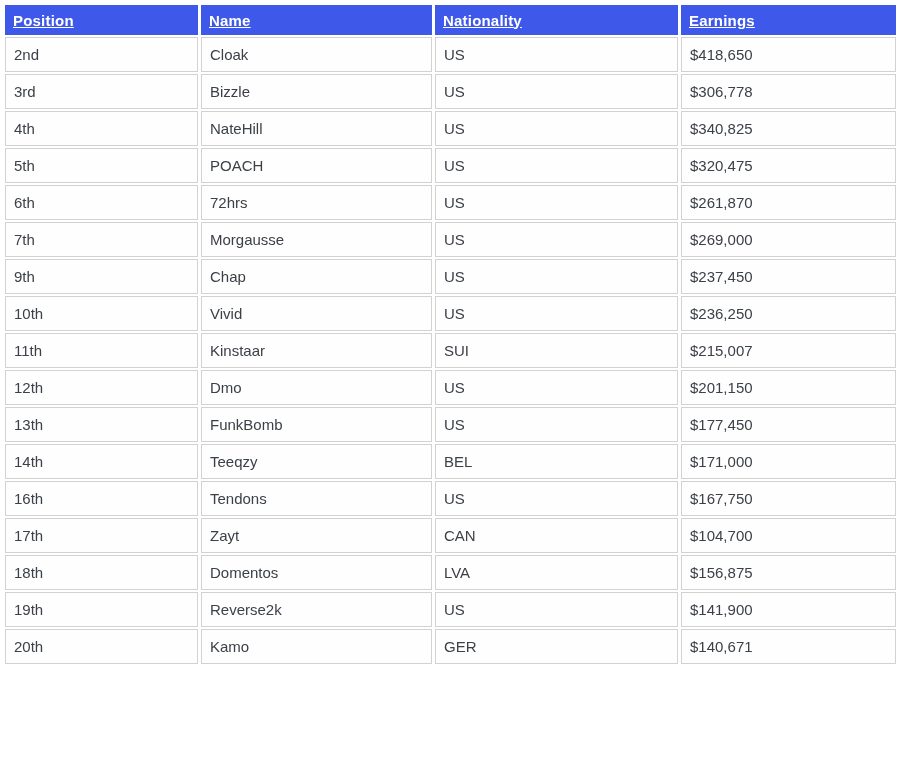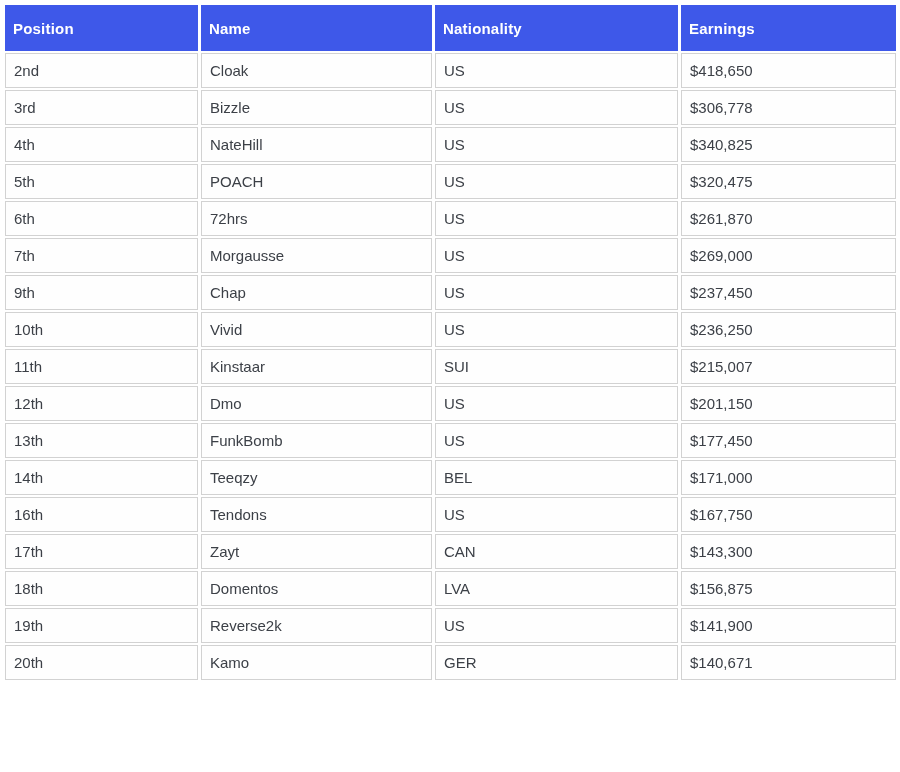--- a/index.html
+++ b/index.html
@@ -20,26 +20,27 @@
   table.earnings-table td {
     box-sizing: border-box;
     overflow: hidden;
     white-space: nowrap;
     text-align: left;
     vertical-align: middle;
     padding: 0 6px 0 8px;
     font-size: 15px;
   }
   table.earnings-table th {
-    height: 46px;
+    height: 30px;
     background: #3e58e9;
     color: #ffffff;
     font-weight: 700;
     letter-spacing: 0.2px;
     border: none;
+    text-decoration: underline;
   }
   table.earnings-table td {
     height: 35px;
     background: #fefefe;
     color: #3c4047;
     font-weight: 400;
     border: 1px solid #d2d2d2;
   }
   col.col-position    { width: 193px; }
   col.col-name        { width: 231px; }
@@ -156,21 +157,21 @@
     <td>16th</td>
     <td>Tendons</td>
     <td>US</td>
     <td>$167,750</td>
   </tr>
 
   <tr>
     <td>17th</td>
     <td>Zayt</td>
     <td>CAN</td>
-    <td>$143,300</td>
+    <td>$104,700</td>
   </tr>
 
   <tr>
     <td>18th</td>
     <td>Domentos</td>
     <td>LVA</td>
     <td>$156,875</td>
   </tr>
 
   <tr>

